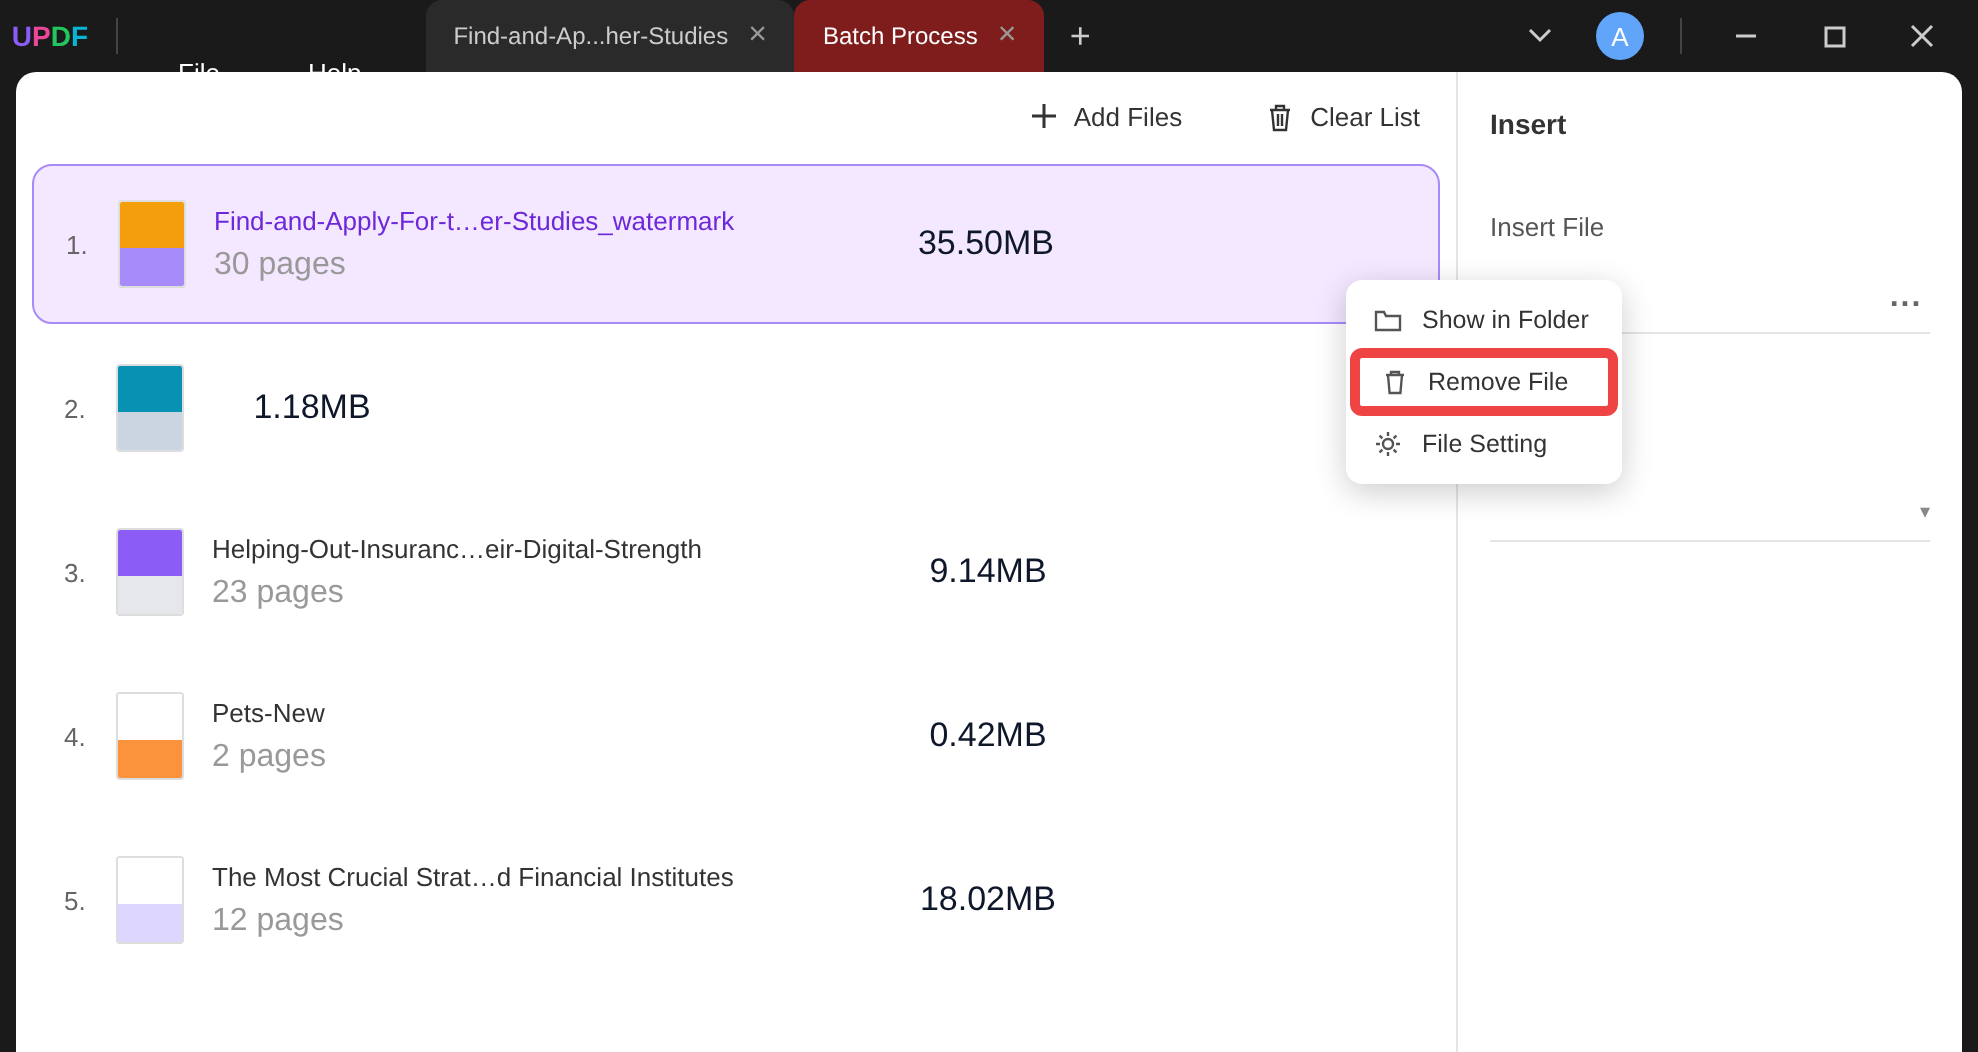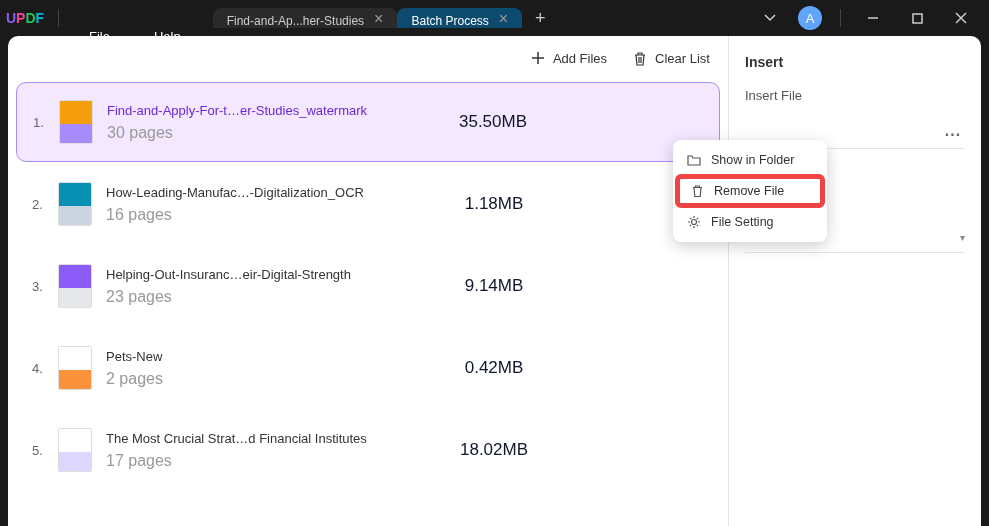--- a/index.html
+++ b/index.html
@@ -5,59 +5,59 @@
 * { margin: 0; padding: 0; box-sizing: border-box; font-family: -apple-system, BlinkMacSystemFont, "Segoe UI", sans-serif; }
 body { background: #1a1a1a; width: 989px; height: 526px; overflow: hidden; position: relative; }
 
 
 .titlebar { height: 36px; background: #1a1a1a; display: flex; align-items: center; color: #fff; }
 .logo { width: 50px; display: flex; align-items: center; justify-content: center; font-weight: 700; font-size: 14px; }
 .logo span:nth-child(1){color:#8b5cf6}.logo span:nth-child(2){color:#ec4899}.logo span:nth-child(3){color:#22c55e}.logo span:nth-child(4){color:#06b6d4}
 .divider { width: 1px; height: 18px; background: #444; margin: 0 8px; }
 .menu-item { padding: 0 22px; font-size: 13px; color: #fff; cursor: pointer; margin-top: 37px; }
 .tabs { display: flex; margin-left: 10px; }
-.tab { display: flex; align-items: flex-end; padding: 0 14px; height: 20px; font-size: 12px; color: #ccc; position: relative; gap: 10px; }
+.tab { display: flex; align-items: center; padding: 0 14px; height: 36px; font-size: 12px; color: #ccc; position: relative; gap: 10px; }
 .tab.inactive { background: #2a2a2a; border-radius: 8px 8px 0 0; }
-.tab.active { background: #0c4a6e; border-radius: 8px 8px 0 0; color: #fff; }
+.tab.active { background: #7f1d1d; border-radius: 8px 8px 0 0; color: #fff; }
 .tab-close { font-size: 16px; color: #999; cursor: pointer; }
 .tab-add { width: 36px; display: flex; align-items: center; justify-content: center; color: #ccc; font-size: 18px; cursor: pointer; }
 .win-right { margin-left: auto; display: flex; align-items: center; gap: 4px; padding-right: 8px; }
 .dropdown-icon { width: 36px; height: 36px; display:flex; align-items:center; justify-content:center; color:#ccc; cursor:pointer; }
 .avatar { width: 24px; height: 24px; border-radius: 50%; background: #60a5fa; display: flex; align-items: center; justify-content: center; color: #fff; font-size: 13px; margin: 0 6px; }
 .win-ctrl { width: 40px; height: 36px; display: flex; align-items: center; justify-content: center; color: #ccc; cursor: pointer; }
 
 
 .main { position: absolute; top: 36px; left: 8px; right: 8px; bottom: 0; background: #fff; border-radius: 10px 10px 0 0; display: flex; }
 .file-panel { flex: 1; display: flex; flex-direction: column; border-right: 1px solid #e5e5e5; }
-.toolbar { height: 44px; display: flex; align-items: center; justify-content: flex-end; gap: 26px; padding: 0 18px; }
+.toolbar { height: 44px; display: flex; align-items: center; justify-content: flex-end; gap: 42px; padding: 0 18px; }
 .tool-btn { display: flex; align-items: center; gap: 8px; font-size: 13px; color: #333; cursor: pointer; }
 .file-list { flex: 1; overflow-y: auto; padding: 0 4px; }
 
 .file-row { display: flex; align-items: center; height: 80px; padding: 0 16px; border-radius: 10px; margin: 2px 4px; }
 .file-row.selected { border: 1.5px solid #a78bfa; background: #f3e8ff; }
 .row-num { width: 26px; font-size: 13px; color: #666; }
 .thumb { width: 34px; height: 44px; border: 1px solid #ddd; margin-right: 14px; display: flex; flex-direction: column; overflow: hidden; border-radius: 2px; background:#fff; }
 .t-top { flex: 0 0 55%; }
 .t-bot { flex: 1; background: #eee; }
 .file-info { flex: 1; }
 .file-name { font-size: 13px; color: #4c1d95; margin-bottom: 6px; }
 .file-row:not(.selected) .file-name { color: #333; }
 .file-row.selected .file-name { color: #6d28d9; }
 .file-pages { font-size: 16px; color: #999; }
 .file-size { width: 100px; font-size: 17px; color: #0f172a; text-align: center; }
 .row-spacer { width: 160px; }
 
 
-.context-menu { position: absolute; left: 673px; top: 140px; width: 154px; background: #fff; border-radius: 8px; box-shadow: 0 4px 16px rgba(0,0,0,0.2); padding: 6px 0; z-index: 100; }
+.context-menu { position: absolute; left: 673px; top: 140px; width: 138px; background: #fff; border-radius: 8px; box-shadow: 0 4px 16px rgba(0,0,0,0.2); padding: 6px 0; z-index: 100; }
 .ctx-item { display: flex; align-items: center; gap: 10px; padding: 7px 14px; font-size: 12.5px; color: #333; cursor: pointer; }
 .ctx-item.highlighted { border: 5px solid #ef4444; border-radius: 6px; margin: 0 2px; padding: 5px 11px; }
 
 
 .side-panel { width: 252px; padding: 18px 16px; position: relative; }
-.side-title { font-size: 14px; font-weight: 600; color: #333; margin-bottom: 18px; }
+.side-title { font-size: 14px; font-weight: 600; color: #333; margin-bottom: 36px; }
 .side-label { font-size: 13px; color: #555; margin-bottom: 10px; }
 .file-input { display: flex; align-items: center; border-bottom: 1px solid #e5e5e5; margin-bottom: 18px; height: 36px; }
 .file-input-field { flex: 1; }
 .more-btn { width: 24px; text-align: center; color: #666; cursor: pointer; letter-spacing: 1px; font-weight: bold; }
 .select-row { display: flex; align-items: center; justify-content: flex-end; height: 30px; border-bottom: 1px solid #e5e5e5; }
 .select-arrow { color: #888; font-size: 10px; cursor: pointer; }
 .apply-btn { position: absolute; bottom: 10px; left: 16px; right: 16px; height: 34px; background: #e0c9ff; color: #fff; border: none; border-radius: 6px; font-size: 14px; cursor: pointer; }
 
 svg { display: block; }
 </style>
@@ -144,24 +144,20 @@
     </div>
     <div class="file-size">35.50MB</div>
     <div class="row-spacer"></div>
   </div>
         <div class="file-row">
     <div class="row-num">2.</div>
     <div class="thumb">
       <div class="t-top" style="background:#0891b2"></div>
       <div class="t-bot" style="background:#cbd5e1"></div>
     </div>
-    <div class="file-info">
-      <div class="file-name">How-Leading-Manufac…-Digitalization_OCR</div>
-      <div class="file-pages">16 pages</div>
-    </div>
     <div class="file-size">1.18MB</div>
     <div class="row-spacer"></div>
   </div>
         <div class="file-row">
     <div class="row-num">3.</div>
     <div class="thumb">
       <div class="t-top" style="background:#8b5cf6"></div>
       <div class="t-bot" style="background:#e5e7eb"></div>
     </div>
     <div class="file-info">
@@ -185,21 +181,21 @@
     <div class="row-spacer"></div>
   </div>
         <div class="file-row">
     <div class="row-num">5.</div>
     <div class="thumb">
       <div class="t-top" style="background:#ffffff"></div>
       <div class="t-bot" style="background:#ddd6fe"></div>
     </div>
     <div class="file-info">
       <div class="file-name">The Most Crucial Strat…d Financial Institutes</div>
-      <div class="file-pages">17 pages</div>
+      <div class="file-pages">12 pages</div>
     </div>
     <div class="file-size">18.02MB</div>
     <div class="row-spacer"></div>
   </div>
       </div>
   </div>
 
   <div class="side-panel">
     <div class="side-title">Insert</div>
     <div class="side-label">Insert File</div>

